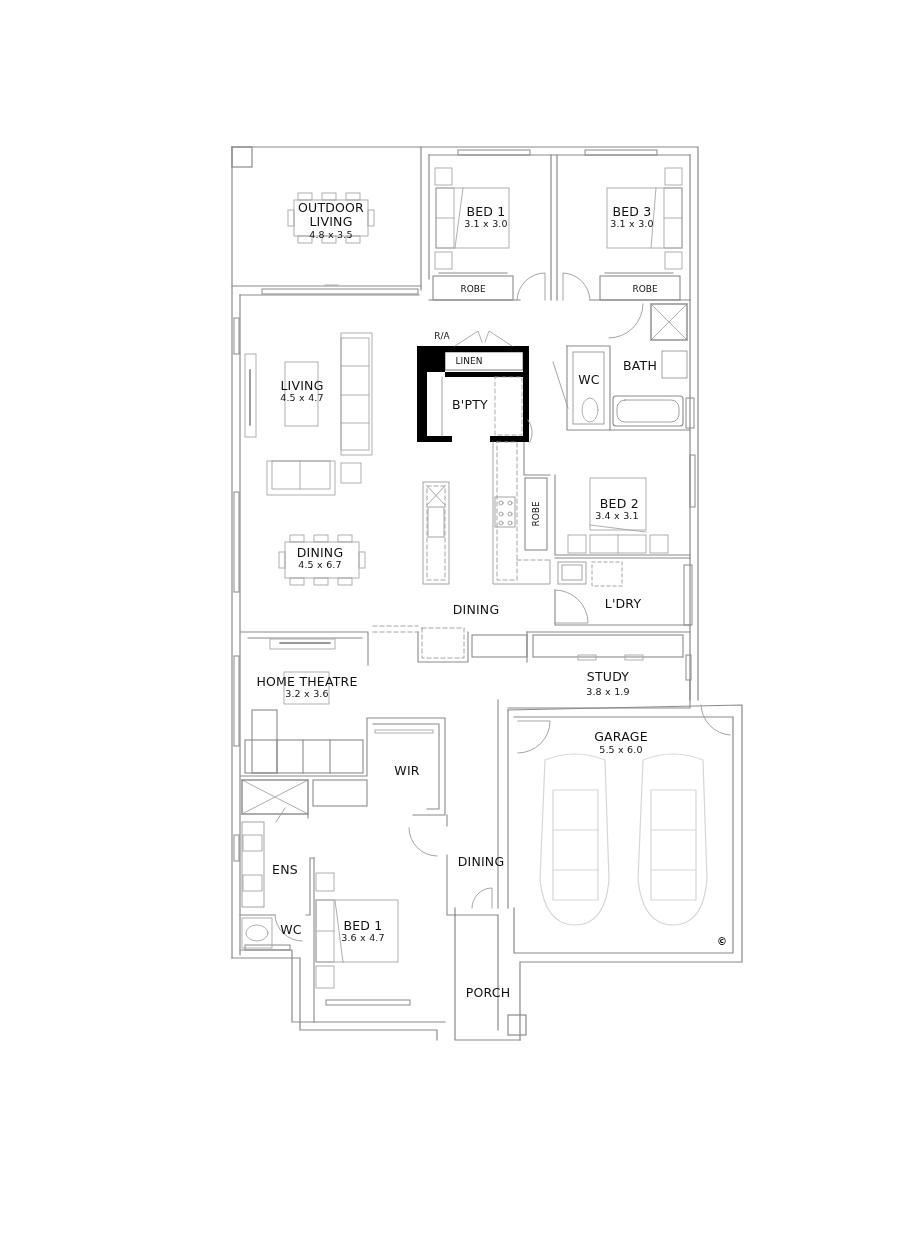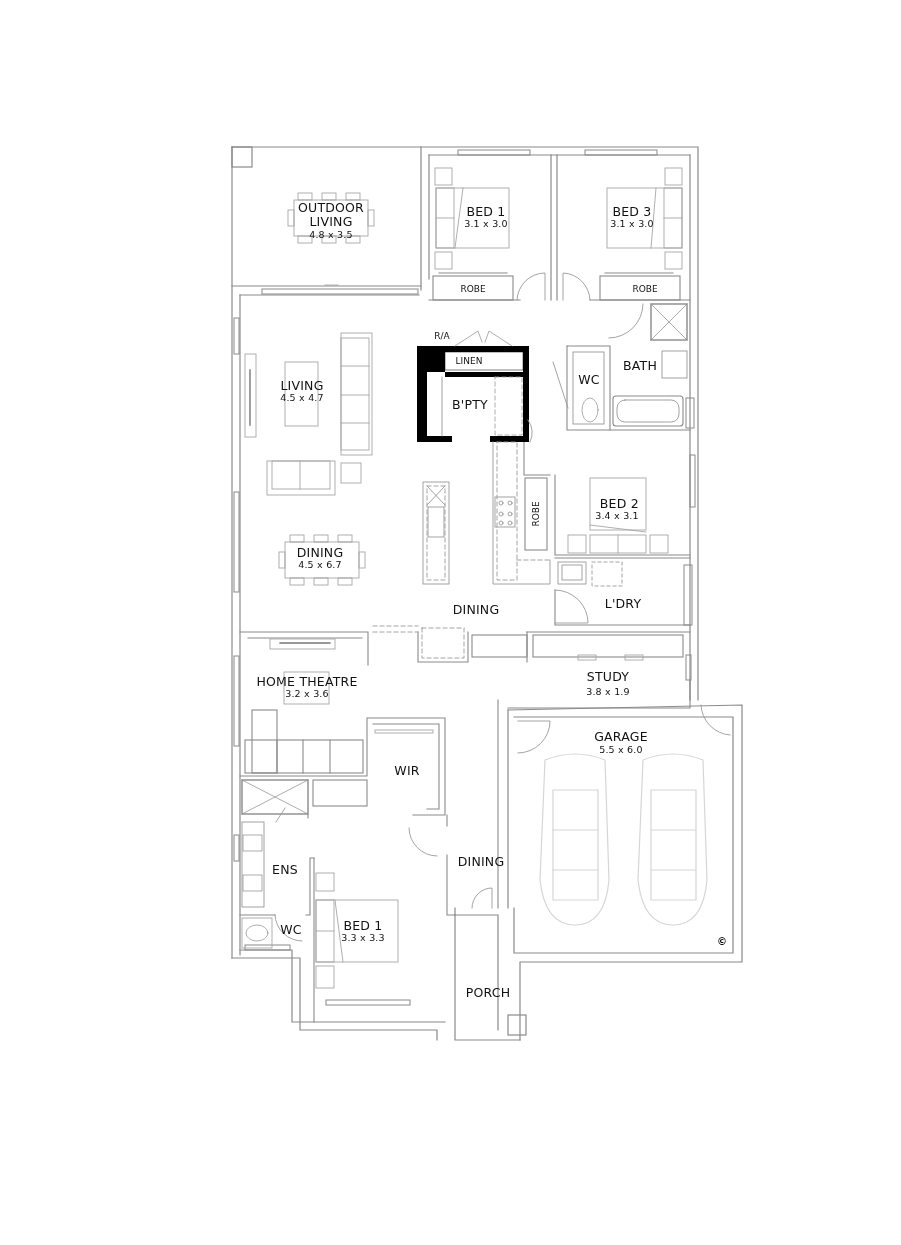--- a/index.html
+++ b/index.html
@@ -339,18 +339,18 @@
   <span class="dim" style="margin-top:1px;">5.5 x 6.0</span>
 </div>
 
 <div class="lbl name" style="left:407px;top:771px;">WIR</div>
 <div class="lbl name" style="left:285px;top:870px;">ENS</div>
 <div class="lbl name" style="left:291px;top:930px;">WC</div>
 <div class="lbl name" style="left:481px;top:862px;">DINING</div>
 
 <div class="lbl name" style="left:363px;top:932px;">
   <span>BED 1</span>
-  <span class="dim">3.3 x 3.3</span>
+  <span class="dim">3.6 x 4.7</span>
 </div>
 
 <div class="lbl name" style="left:488px;top:993px;">PORCH</div>
 
 <div class="lbl" style="left:722px;top:942px;font-size:10px;font-weight:bold;">©</div>
 
 </body></html>

